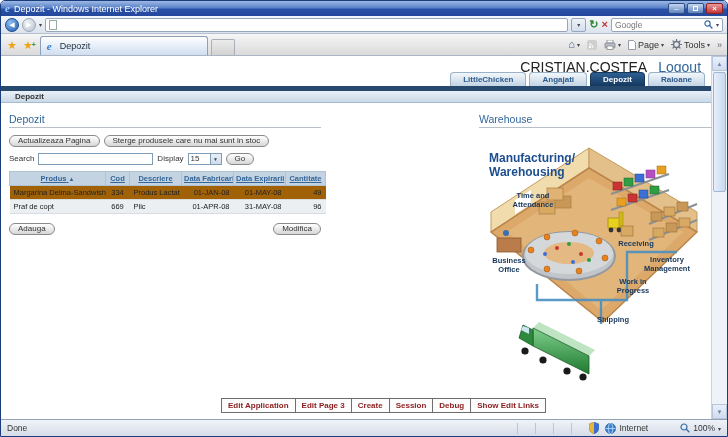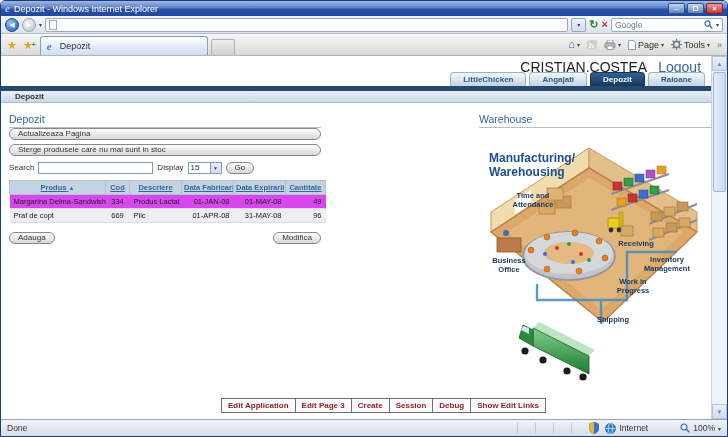--- a/index.html
+++ b/index.html
@@ -86,39 +86,39 @@
   .content { position: relative; height: 318px; }
 
   
   .region-depozit { position: absolute; left: 8px; top: 10px; width: 312px; }
   .region-warehouse { position: absolute; left: 478px; top: 10px; width: 233px; }
   .region-title { color: #336699; font-size: 10.5px; padding-bottom: 2px; border-bottom: 1px solid #b9bfc6; }
 
   .pill { display: inline-flex; align-items: center; font-size: 8px; color: #333;
           background: linear-gradient(#ffffff,#d6d6d6); border: 1px solid #8a8a8a; border-radius: 8px;
           padding: 1px 8px; height: 12px; white-space: nowrap; cursor: default; }
-  .btn-row { display: flex; gap: 4px; margin-top: 0; flex-direction: column; }
+  .btn-row { display: flex; gap: 4px; margin-top: 7px; }
 
   .search-row { display: flex; align-items: center; gap: 4px; margin-top: 6px; font-size: 8px; color: #333; }
   .search-row input { width: 115px; height: 12px; border: 1px solid #7f9db9; font-size: 8px;
                       font-family: "Liberation Sans", sans-serif; padding: 0 2px; }
   .select-box { width: 34px; height: 12px; border: 1px solid #7f9db9; background: #fff; display: flex;
                 align-items: center; font-size: 8px; }
   .select-box .val { flex: 1; padding-left: 2px; }
   .select-box .arrow { width: 11px; height: 100%; background: linear-gradient(#e8eef6,#cfdcef);
                        border-left: 1px solid #7f9db9; font-size: 5px; color: #345; display: flex;
                        align-items: center; justify-content: center; }
 
   table.report { width: 312px; margin-top: 6px; border-collapse: collapse; table-layout: fixed; }
   table.report th { background: #c3d3e2; color: #336699; font-size: 7.5px; font-weight: bold;
                     text-decoration: underline; padding: 2px 2px; border: 1px solid #b0c2d2;
                     text-align: center; white-space: nowrap; overflow: hidden; }
   table.report td { font-size: 7.5px; color: #222; padding: 2px 4px; border-bottom: 1px solid #d9dde2;
                     white-space: nowrap; overflow: hidden; }
-  tr.row-odd  td { background: #d946ef; }
+  tr.row-odd  td { background: #a16207; }
   tr.row-even td { background: #eceff2; }
   td.al { text-align: left; } td.ac { text-align: center; } td.ar { text-align: right; }
   .sort-arrow { font-size: 6px; color: #336699; text-decoration: none; display: inline-block; }
 
   .table-footer { display: flex; justify-content: space-between; margin-top: 3px; font-size: 8px; }
   .spread-link { color: #336699; text-decoration: none; }
   .pagination { color: #333; padding-right: 10px; }
   .action-row { display: flex; justify-content: space-between; margin-top: 9px; }
 
   .wh-svg { display: block; margin: 4px 0 0 2px; }

